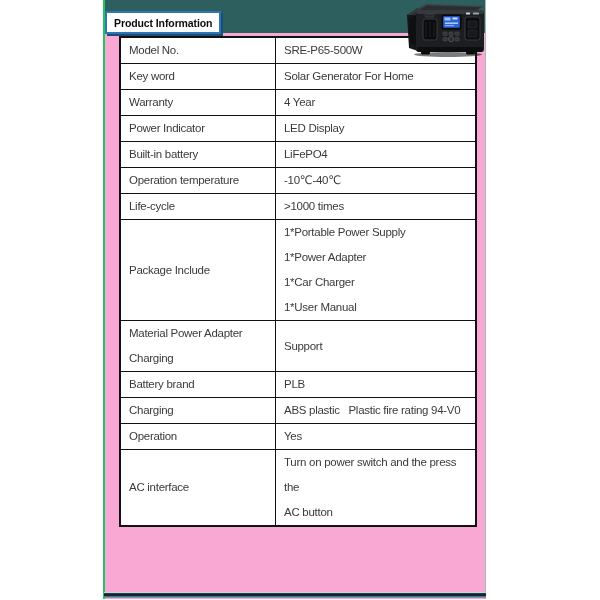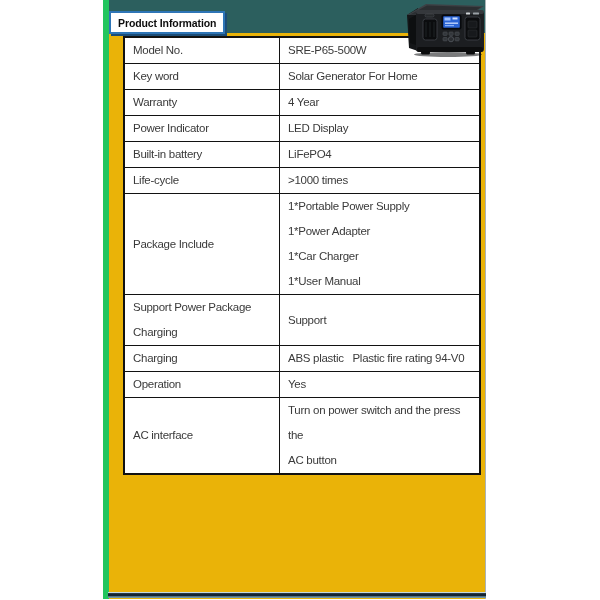--- a/index.html
+++ b/index.html
@@ -6,22 +6,22 @@
   body{
     width:600px;height:600px;background:#ffffff;
     font-family:"Liberation Sans","DejaVu Sans",sans-serif;
     position:relative;overflow:hidden;
   }
   .canvas{position:relative;width:600px;height:600px;background:#fff;}
 
   
   .sheet{
     position:absolute;left:103px;top:0;width:383px;height:599px;
-    border-left:6px solid #22c55e;border-right:1px solid #aab3b6;
-    box-sizing:border-box;background:#eab308;
+    border-left:2px solid #22c55e;border-right:1px solid #aab3b6;
+    box-sizing:border-box;background:#f9a8d4;
   }
   .teal-band{
     position:absolute;left:0;top:0;right:0;height:33px;
     background:var(--band,#2c5f5e);
   }
   .tab{
     position:absolute;left:0;top:11px;height:19px;
     background:#ffffff;border:2px solid var(--tab-border,#2e75b6);
     box-shadow:2px 2px 0 0 #1c4d77;
     display:flex;align-items:center;padding:0 7px;
@@ -136,34 +136,42 @@
             </tr>
             <tr>
               <td class="c-label">Power Indicator</td>
               <td class="c-value">LED Display</td>
             </tr>
             <tr>
               <td class="c-label">Built-in battery</td>
               <td class="c-value">LiFePO4</td>
             </tr>
             <tr>
+              <td class="c-label">Operation temperature</td>
+              <td class="c-value">-10℃-40℃</td>
+            </tr>
+            <tr>
               <td class="c-label">Life-cycle</td>
               <td class="c-value">&gt;1000 times</td>
             </tr>
             <tr>
               <td class="c-label">Package Include</td>
               <td class="c-value">1*Portable Power Supply
 1*Power Adapter
 1*Car Charger
 1*User Manual</td>
             </tr>
             <tr>
-              <td class="c-label">Support Power Package
+              <td class="c-label">Material Power Adapter
 Charging</td>
               <td class="c-value">Support</td>
+            </tr>
+            <tr>
+              <td class="c-label">Battery brand</td>
+              <td class="c-value">PLB</td>
             </tr>
             <tr>
               <td class="c-label">Charging</td>
               <td class="c-value">ABS plastic   Plastic fire rating 94-V0</td>
             </tr>
             <tr>
               <td class="c-label">Operation</td>
               <td class="c-value">Yes</td>
             </tr>
             <tr>

